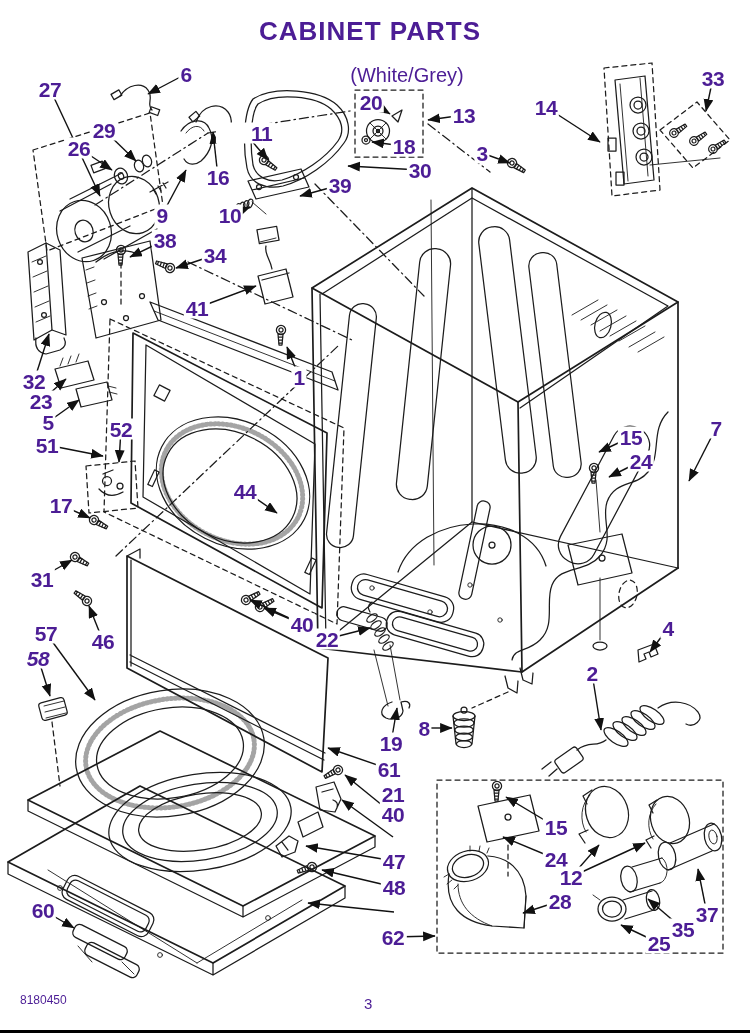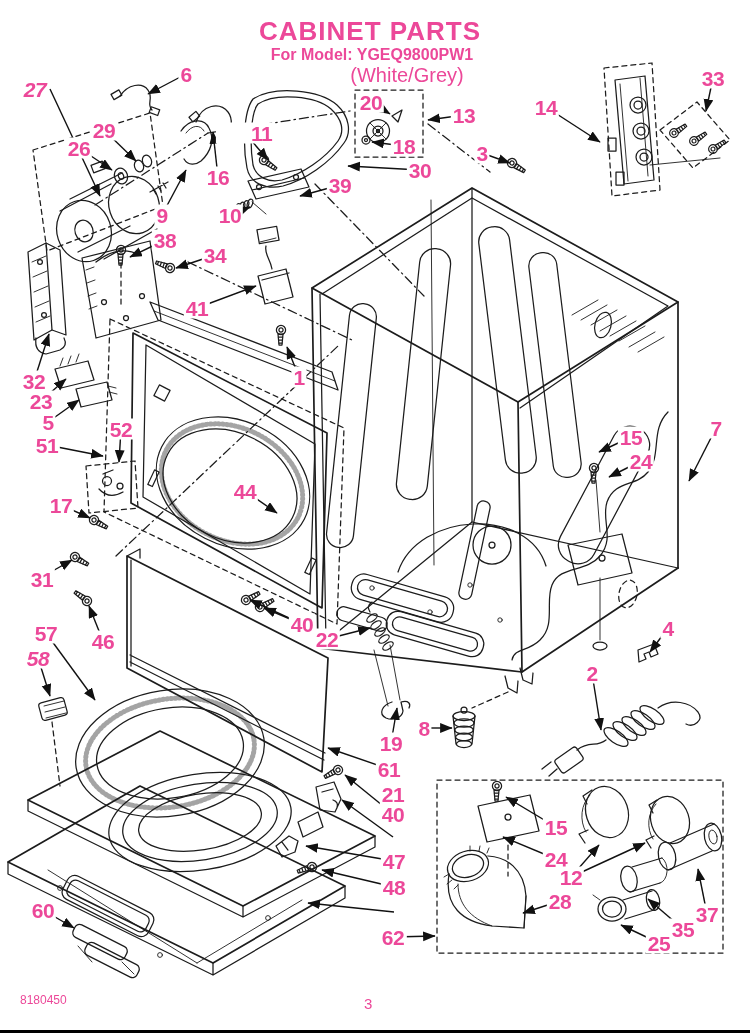--- a/index.html
+++ b/index.html
@@ -1,17 +1,17 @@
 <!DOCTYPE html>
 <html><head>
 <meta charset="utf-8">
 <style>
   html,body{margin:0;padding:0;background:#e8e8e8}
   .page{position:relative;width:750px;height:1036px;background:#ffffff;overflow:hidden;
-        font-family:"Liberation Sans",sans-serif;color:#ec4899}
+        font-family:"Liberation Sans",sans-serif;color:#4c1d95}
   .hdr-title{position:absolute;left:370px;top:16px;transform:translateX(-50%);
              font-size:26px;font-weight:bold;letter-spacing:1px;white-space:nowrap}
   .hdr-model{position:absolute;left:372px;top:46px;transform:translateX(-50%);
              font-size:16px;font-weight:bold;white-space:nowrap}
   .hdr-finish{position:absolute;left:407px;top:64px;transform:translateX(-50%);
               font-size:20px;font-weight:normal;white-space:nowrap}
   .ftr-doc{position:absolute;left:20px;top:993px;font-size:12px}
   .ftr-page{position:absolute;left:364px;top:995px;font-size:15px}
   .bottom-rule{position:absolute;left:0;top:1030px;width:750px;height:3px;background:#000}
   svg.layer{position:absolute;left:0;top:0;width:750px;height:1036px}
@@ -24,21 +24,20 @@
   .leader{stroke:#111;stroke-width:1.4}
   .callout{position:absolute;transform:translate(-50%,-50%);font-weight:bold;font-size:21px;
            line-height:1;background:#fff;padding:0 2px;letter-spacing:-0.5px;user-select:none}
 </style>
 </head>
 <body>
 
 <div class="page">
 
   <div class="hdr-title">CABINET PARTS</div>
-  <div class="hdr-model">For Model: YGEQ9800PW1</div>
   <div class="hdr-finish">(White/Grey)</div>
 
   <svg id="diagram" class="layer" viewBox="0 0 750 1036">
     <defs>
       <g id="scr">
         <circle r="4.6"></circle>
           <circle r="2.1"></circle>
         <path d="M4,-2 L15,-1 L15,2 L4,3 Z"></path>
         <path d="M7,-1.6 L7,2.6 M10,-1.3 L10,2.3 M13,-1 L13,2"></path>
       </g>
@@ -402,21 +401,21 @@
       <line x1="556" y1="859" x2="503" y2="837" class="leader" marker-end="url(#arrowhead)"></line>
       <line x1="571" y1="877" x2="599" y2="845" class="leader" marker-end="url(#arrowhead)"></line>
       <line x1="571" y1="877" x2="645" y2="843" class="leader" marker-end="url(#arrowhead)"></line>
       <line x1="560" y1="901" x2="523" y2="913" class="leader" marker-end="url(#arrowhead)"></line>
       <line x1="707" y1="914" x2="698" y2="869" class="leader" marker-end="url(#arrowhead)"></line>
       <line x1="683" y1="929" x2="648" y2="899" class="leader" marker-end="url(#arrowhead)"></line>
       <line x1="659" y1="943" x2="621" y2="925" class="leader" marker-end="url(#arrowhead)"></line>
     </svg>
 
   <div id="callout-layer">
-      <div class="callout" style="left: 35px; top: 89px; font-style: italic;">27</div>
+      <div class="callout" style="left: 50px; top: 89px;">27</div>
       <div class="callout" style="left: 186px; top: 74px;">6</div>
       <div class="callout" style="left: 104px; top: 130px;">29</div>
       <div class="callout" style="left: 79px; top: 148px;">26</div>
       <div class="callout" style="left: 245px; top: 133px; padding-left: 35px;">11</div>
       <div class="callout" style="left: 218px; top: 177px;">16</div>
       <div class="callout" style="left: 162px; top: 215px;">9</div>
       <div class="callout" style="left: 165px; top: 240px;">38</div>
       <div class="callout" style="left: 230px; top: 215px;">10</div>
       <div class="callout" style="left: 340px; top: 185px;">39</div>
       <div class="callout" style="left: 215px; top: 255px;">34</div>

